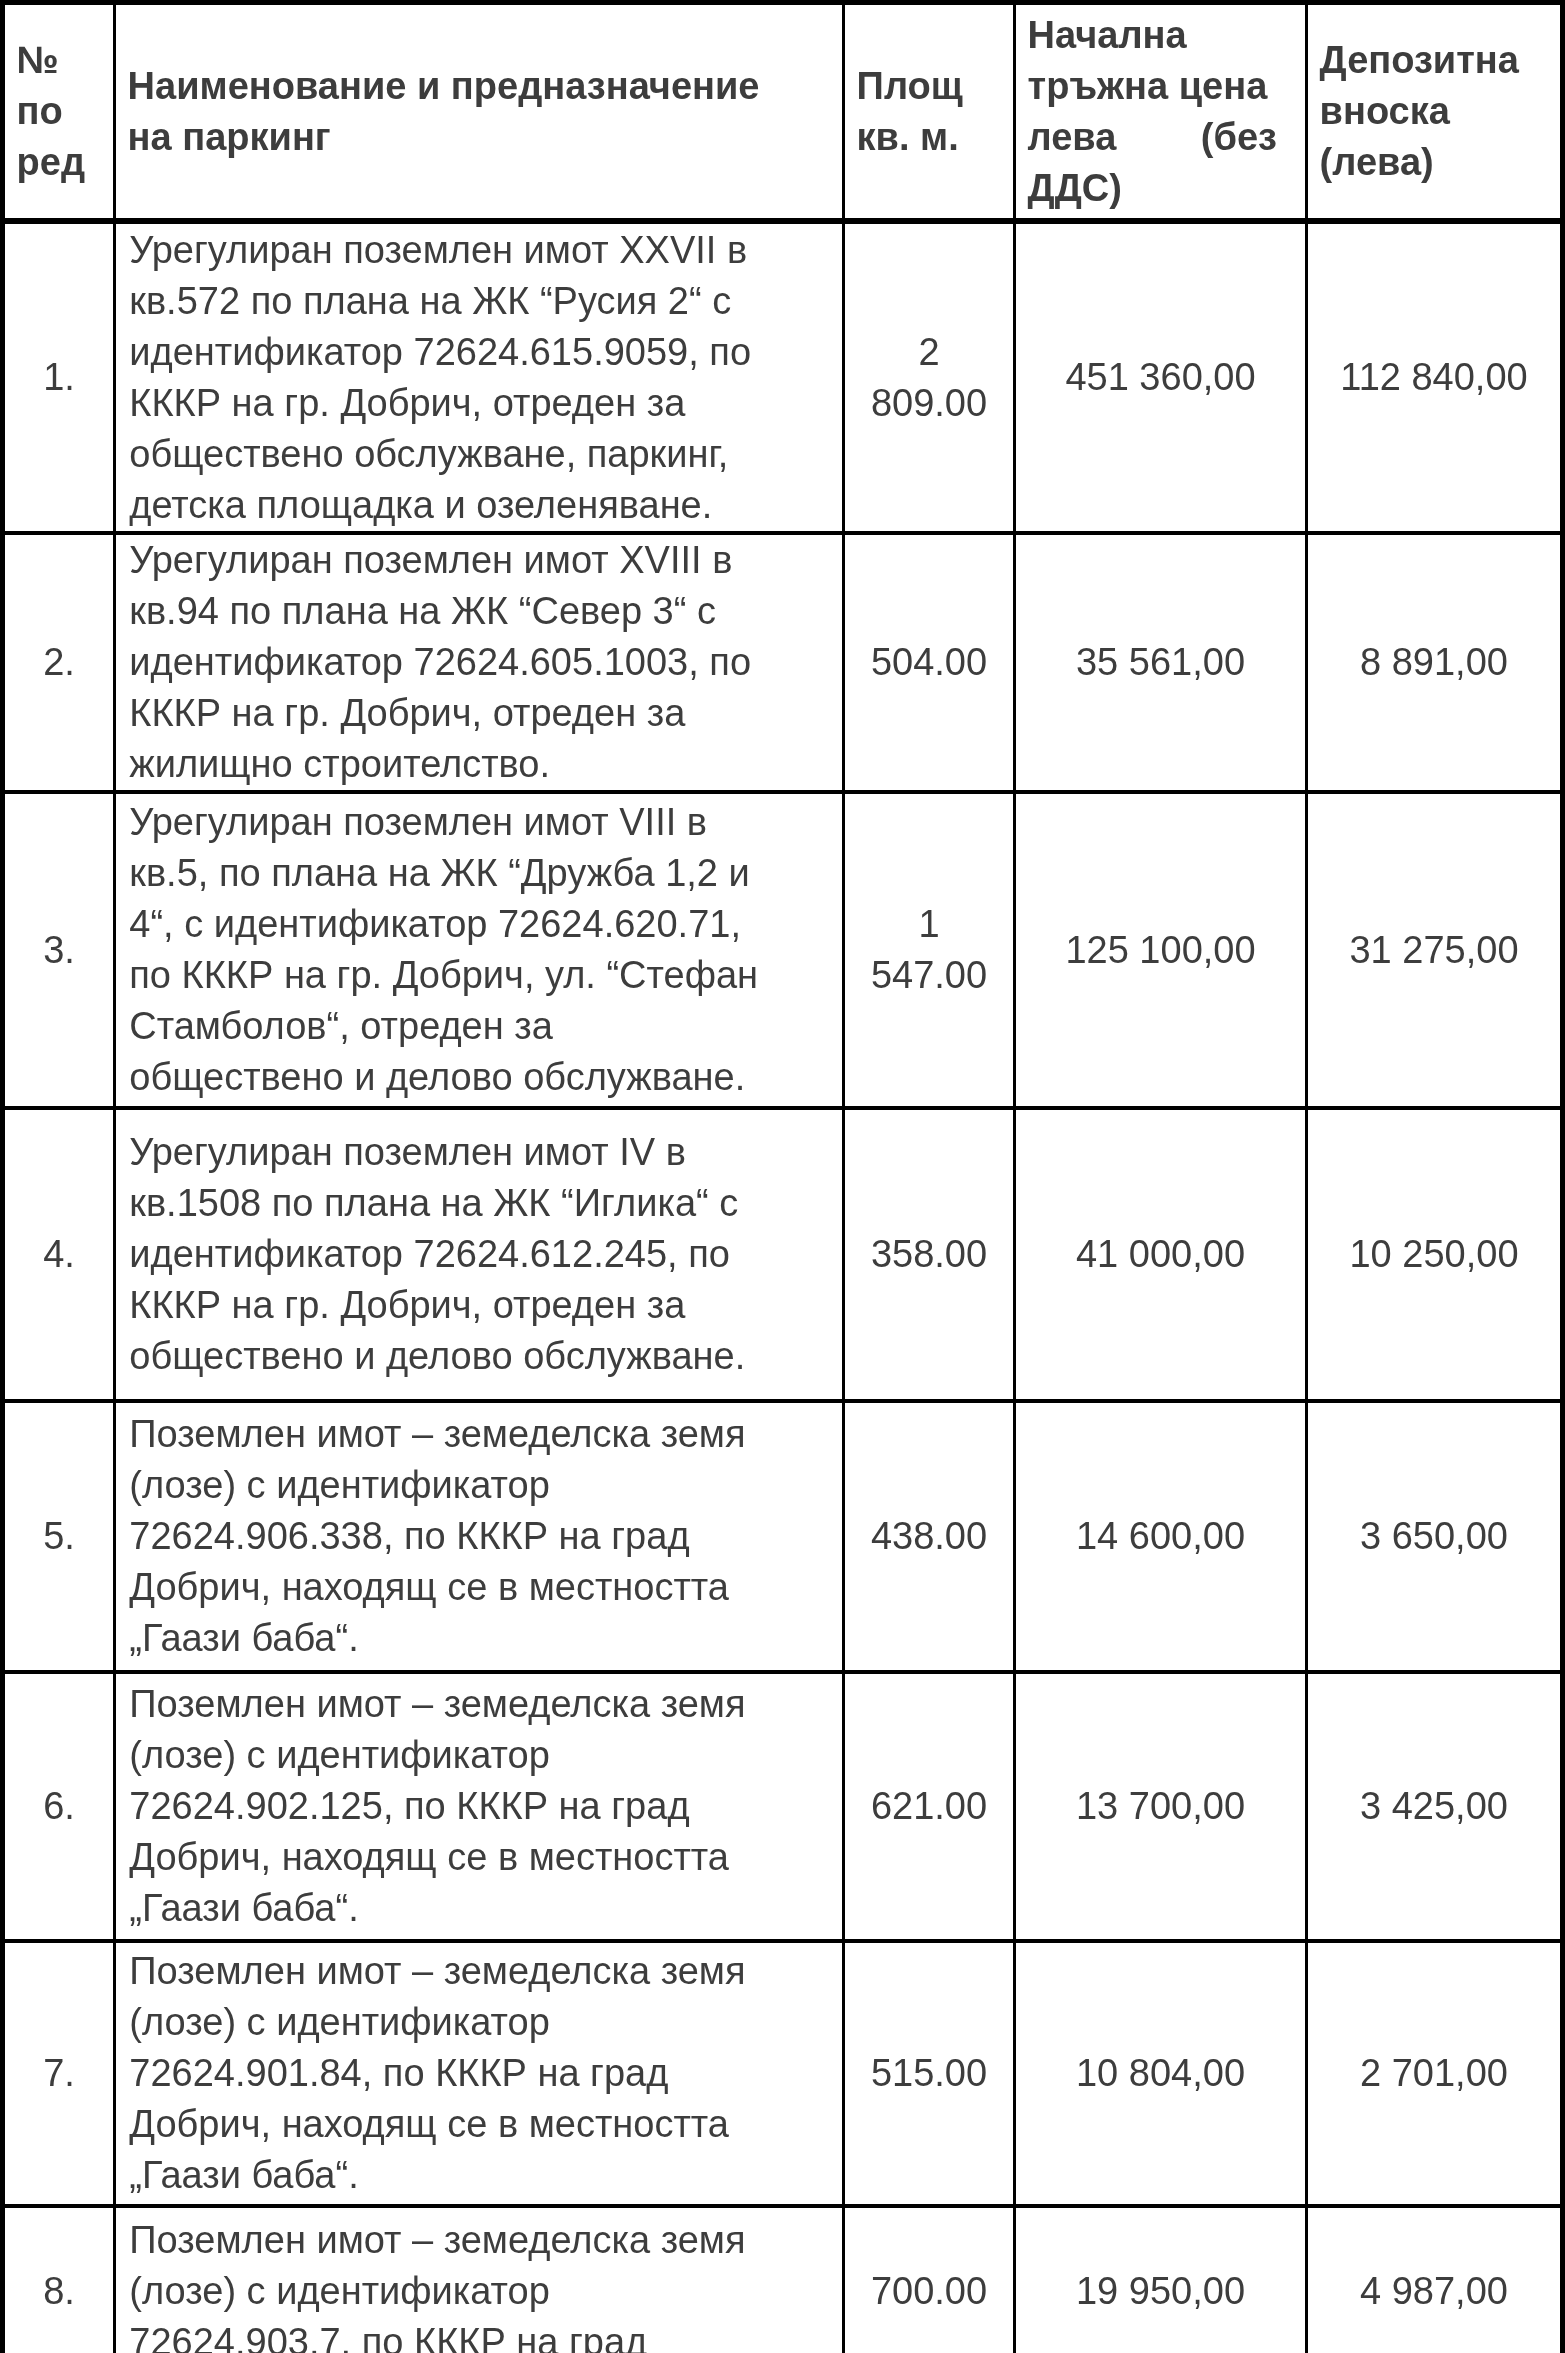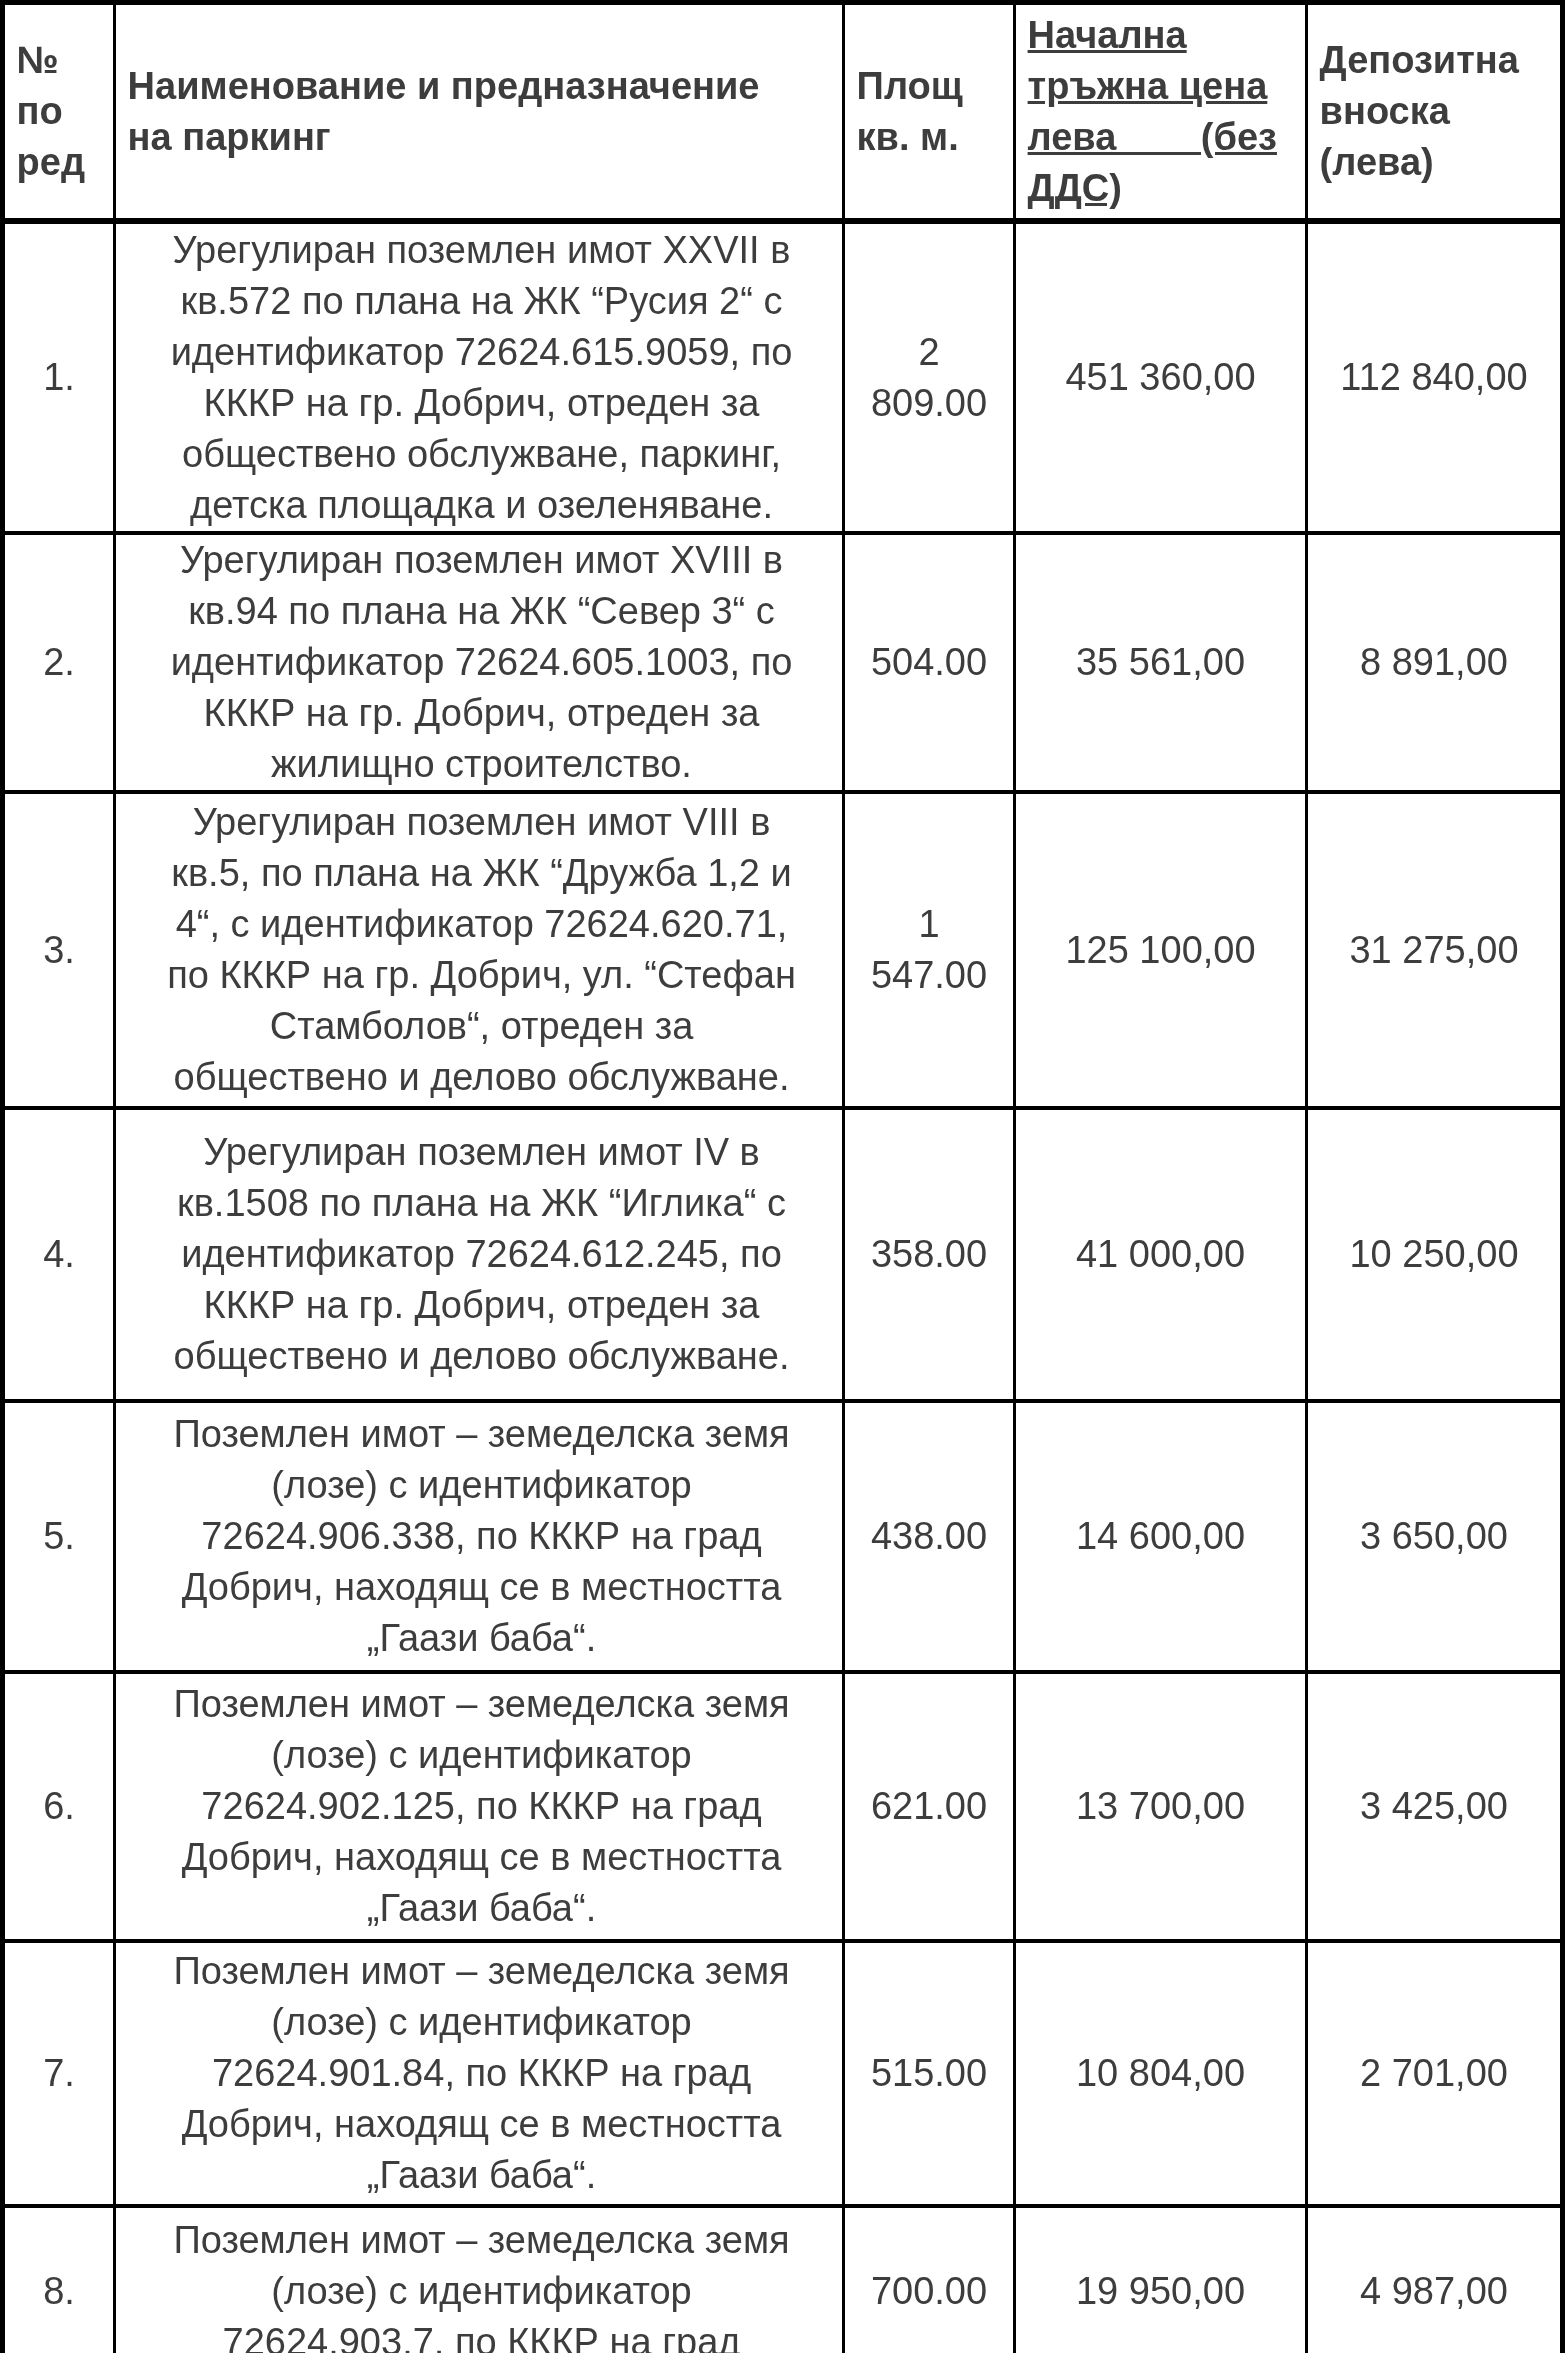--- a/index.html
+++ b/index.html
@@ -37,28 +37,28 @@
   td:last-child{border-right-width:5px;margin-left:34px;}
   
   thead td{
     border-top-width:5px;
     border-bottom-width:6.6px;
     height:224px;
     font-weight:bold;
     text-align:left;
     padding:0 6.6px 0 11.6px;
   }
-  thead td.prewrap{white-space:pre-wrap;text-decoration:underline;}
+  thead td.prewrap{white-space:pre-wrap;}
   
   tbody td{
     border-bottom-width:4.1px;
     text-align:center;
   }
   tbody td.desc{
-    text-align:center;
+    text-align:left;
     padding:0 8.3px 0 13.3px;
   }
   tbody tr:nth-child(1) td{height:311px}
   tbody tr:nth-child(2) td{height:202px}
   tbody tr:nth-child(3) td{height:316px}
   tbody tr:nth-child(4) td{height:293px}
   tbody tr:nth-child(5) td{height:271px}
   tbody tr:nth-child(6) td{height:269px}
   tbody tr:nth-child(7) td{height:265px}
   tbody tr:nth-child(8) td{height:171px;border-bottom-width:5px}

